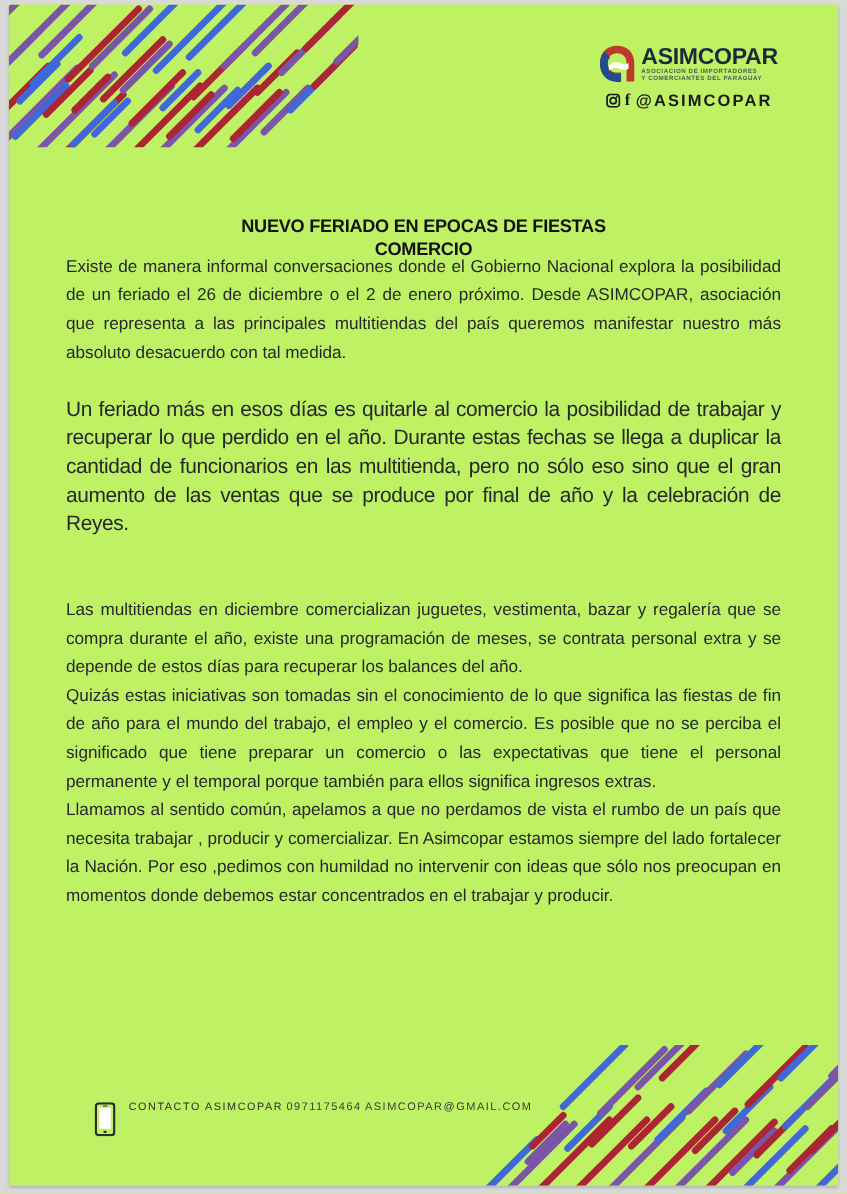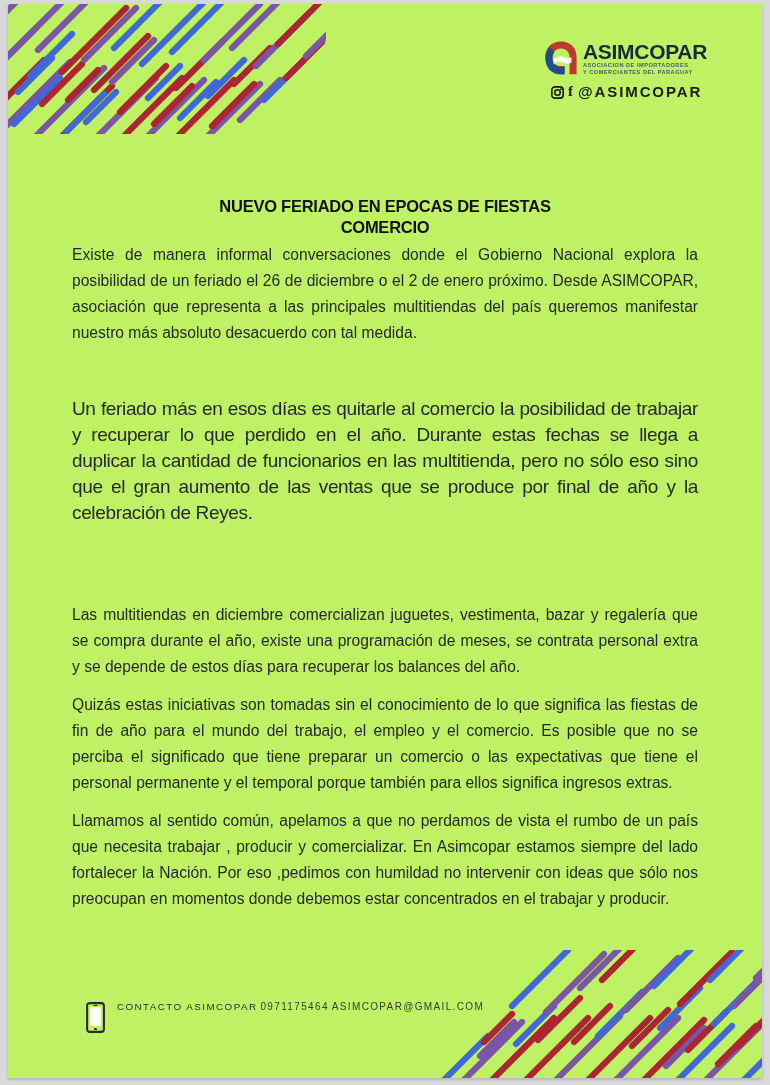--- a/index.html
+++ b/index.html
@@ -71,21 +71,21 @@
   }
 
   
   .body-copy{
     position:absolute;left:52px;top:226px;width:650px;
     color:#26282b;
     font-size:15.6px;
     line-height:26px;
     text-align:justify;
   }
-  .body-copy p{margin:12px;}
+  .body-copy p{margin:0;}
   .p-gap{height:26px;}
   .p-bold{font-weight:bold;letter-spacing:-0.1px;}
   .p-alt{font-family:Liberation Sans, sans-serif;font-size:19px;letter-spacing:-0.35px;}
 
   
   .contact{
     position:absolute;left:78px;top:996px;
     display:flex;align-items:flex-start;gap:12px;
   }
   .phone-icon{width:19px;height:31px;flex:0 0 19px;margin-top:2px;}

